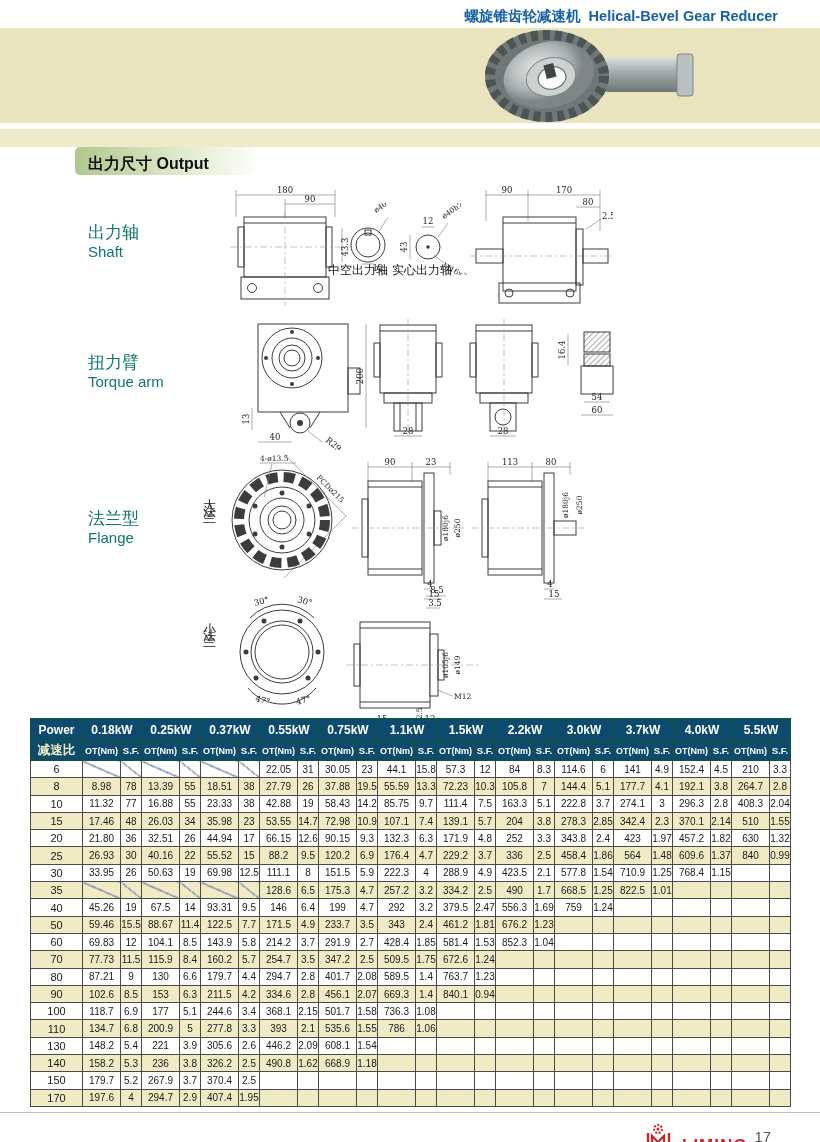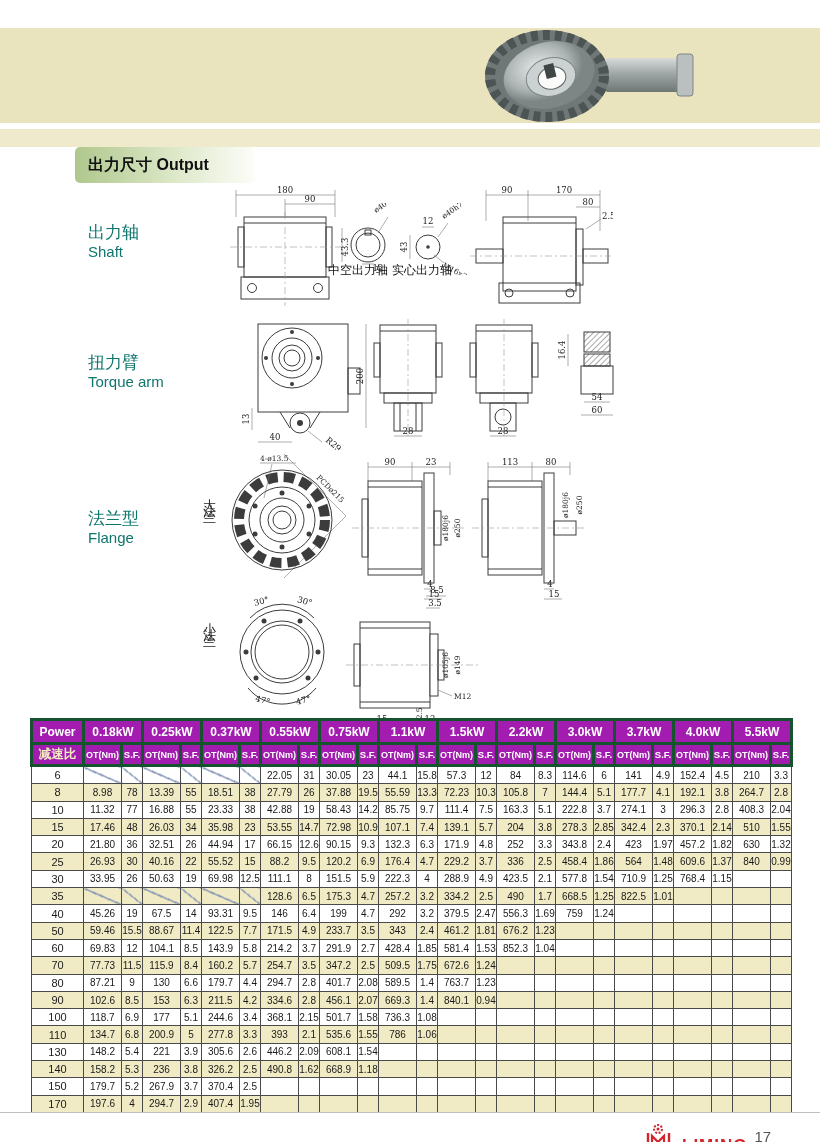--- a/index.html
+++ b/index.html
@@ -4,43 +4,43 @@
 <style>
   html,body{margin:0;padding:0;}
   .page{position:relative;width:820px;height:1142px;background:#fff;overflow:hidden;
         font-family:"Liberation Sans", sans-serif;}
   
   .top-title{position:absolute;top:7px;right:42px;font-size:14.5px;font-weight:bold;color:#1660a7;}
   .band1{position:absolute;left:0;top:28px;width:820px;height:95px;background:#e9e4bd;}
   .band2{position:absolute;left:0;top:129px;width:820px;height:18px;background:#eeeacb;}
   .gear-photo{position:absolute;left:455px;top:28px;}
   
-  .sec-pill{position:absolute;left:75px;top:147px;width:180px;height:36px;border-radius:5px;
+  .sec-pill{position:absolute;left:75px;top:147px;width:180px;height:28px;border-radius:5px;
             background:linear-gradient(90deg,#afc78d 0%,#dde8c8 55%,#fdfdf9 100%);
-            display:flex;align-items:center;padding-left:13px;box-sizing:border-box;
+            display:flex;align-items:flex-end;padding-left:13px;box-sizing:border-box;
             font-size:16px;font-weight:bold;color:#111;}
   
   .side-label{position:absolute;color:#0f766e;line-height:1.25;}
   .side-label .zh{font-size:17px;}
   .side-label .en{font-size:15px;}
   .vlabel{position:absolute;writing-mode:vertical-rl;text-orientation:upright;
           font-size:13px;color:#222;letter-spacing:6px;}
   
   .drw{position:absolute;}
   .ol{fill:none;stroke:#3c3c3c;stroke-width:1;}
   .olw{fill:#fff;stroke:#3c3c3c;stroke-width:1;}
   .dl{stroke:#777;stroke-width:0.6;fill:none;}
   .cl{stroke:#999;stroke-width:0.6;stroke-dasharray:7 3 2 3;fill:none;}
   .dt{font-family:"DejaVu Serif",serif;font-size:8.5px;fill:#222;}
   .dts{font-family:"DejaVu Serif",serif;font-size:7.5px;fill:#222;}
   .cap{position:absolute;font-size:12px;color:#111;}
   
   .gear-table{position:absolute;left:30px;top:718px;border-collapse:collapse;table-layout:fixed;}
   .gear-table th,.gear-table td{padding:0;text-align:center;white-space:nowrap;overflow:hidden;}
-  .gear-table thead th{background:#a21caf;color:#fff;border:3px solid #14532d;}
+  .gear-table thead th{background:#0c4a6e;color:#fff;border:1px solid #14532d;}
   .gear-table tr.hr1 th{height:21px;font-size:12px;font-weight:bold;}
   .gear-table tr.hr2 th{height:19px;}
   .gear-table tr.hr2 .c-ot{font-size:9px;font-weight:bold;}
   .gear-table tr.hr2 .c-sf{font-size:9.5px;font-weight:bold;}
   .gear-table tr.hr2 .c-ratio{color:#f2eec2;font-size:12.5px;font-weight:bold;}
   .gear-table td{border:1px solid #4a4a4a;height:16.3px;font-size:10px;color:#1a1a1a;}
   .gear-table td.c-ratio{font-size:11px;}
   .gear-table col.w-ratio{width:52px;} .gear-table col.w-ot{width:38px;} .gear-table col.w-sf{width:21px;}
   .gear-table tbody tr{background:#fff;}
   .gear-table tbody tr.beige{background:#f0ebc4;}
@@ -49,20 +49,24 @@
   .foot-rule{position:absolute;left:0;top:1112px;width:820px;height:1px;background:#bfbfbf;}
   .footer{position:absolute;left:645px;top:1116px;display:flex;align-items:center;gap:7px;}
   .brand{font-size:17px;font-weight:bold;color:#d3232b;letter-spacing:1px;margin-top:20px;}
   .pageno{font-size:15px;color:#555;}
 </style>
 </head>
 <body>
 
 <div class="page">
 
+  <div class="top-title">
+    <span>螺旋锥齿轮减速机</span>&nbsp;
+    <span>Helical-Bevel Gear Reducer</span>
+  </div>
 
   <div class="band1"></div>
   <div class="band2"></div>
   <svg class="gear-photo" width="240" height="95" viewBox="0 0 240 95">
     <defs>
       <radialGradient id="gf" cx="40%" cy="35%">
           <stop offset="0%" stop-color="#e7ebea"></stop>
           <stop offset="70%" stop-color="#aab2b1"></stop>
           <stop offset="100%" stop-color="#7d8685"></stop>
         </radialGradient>

